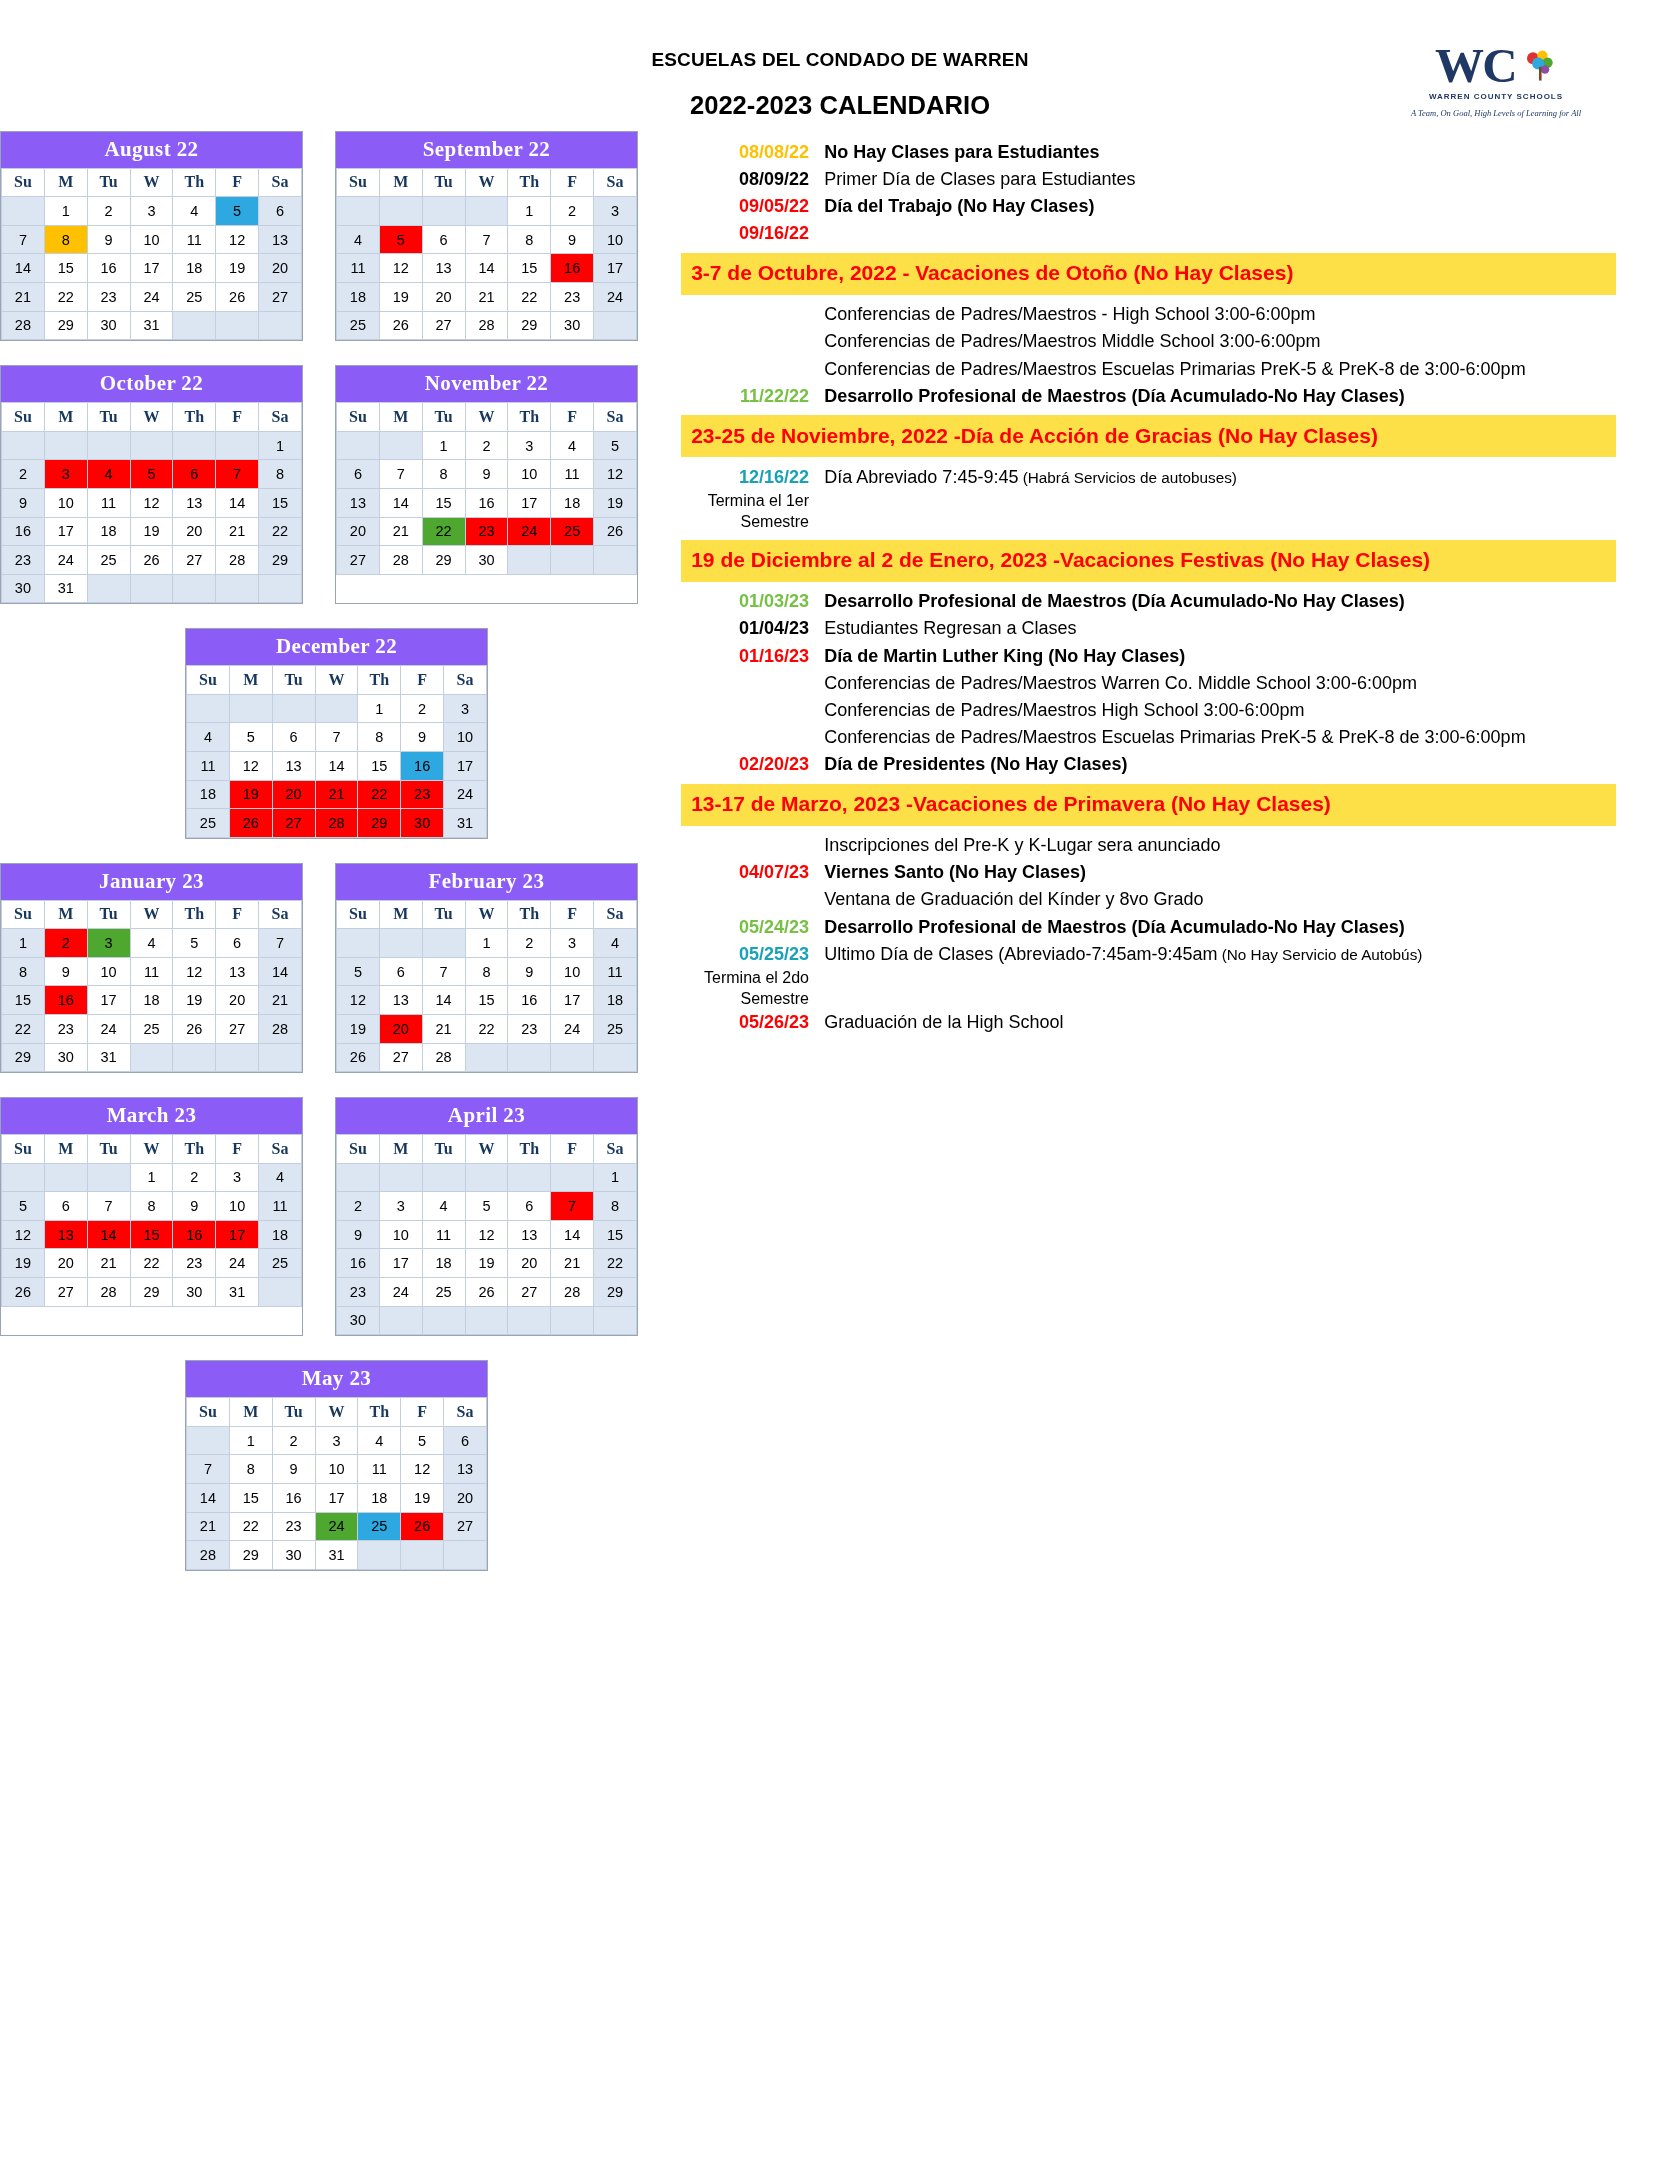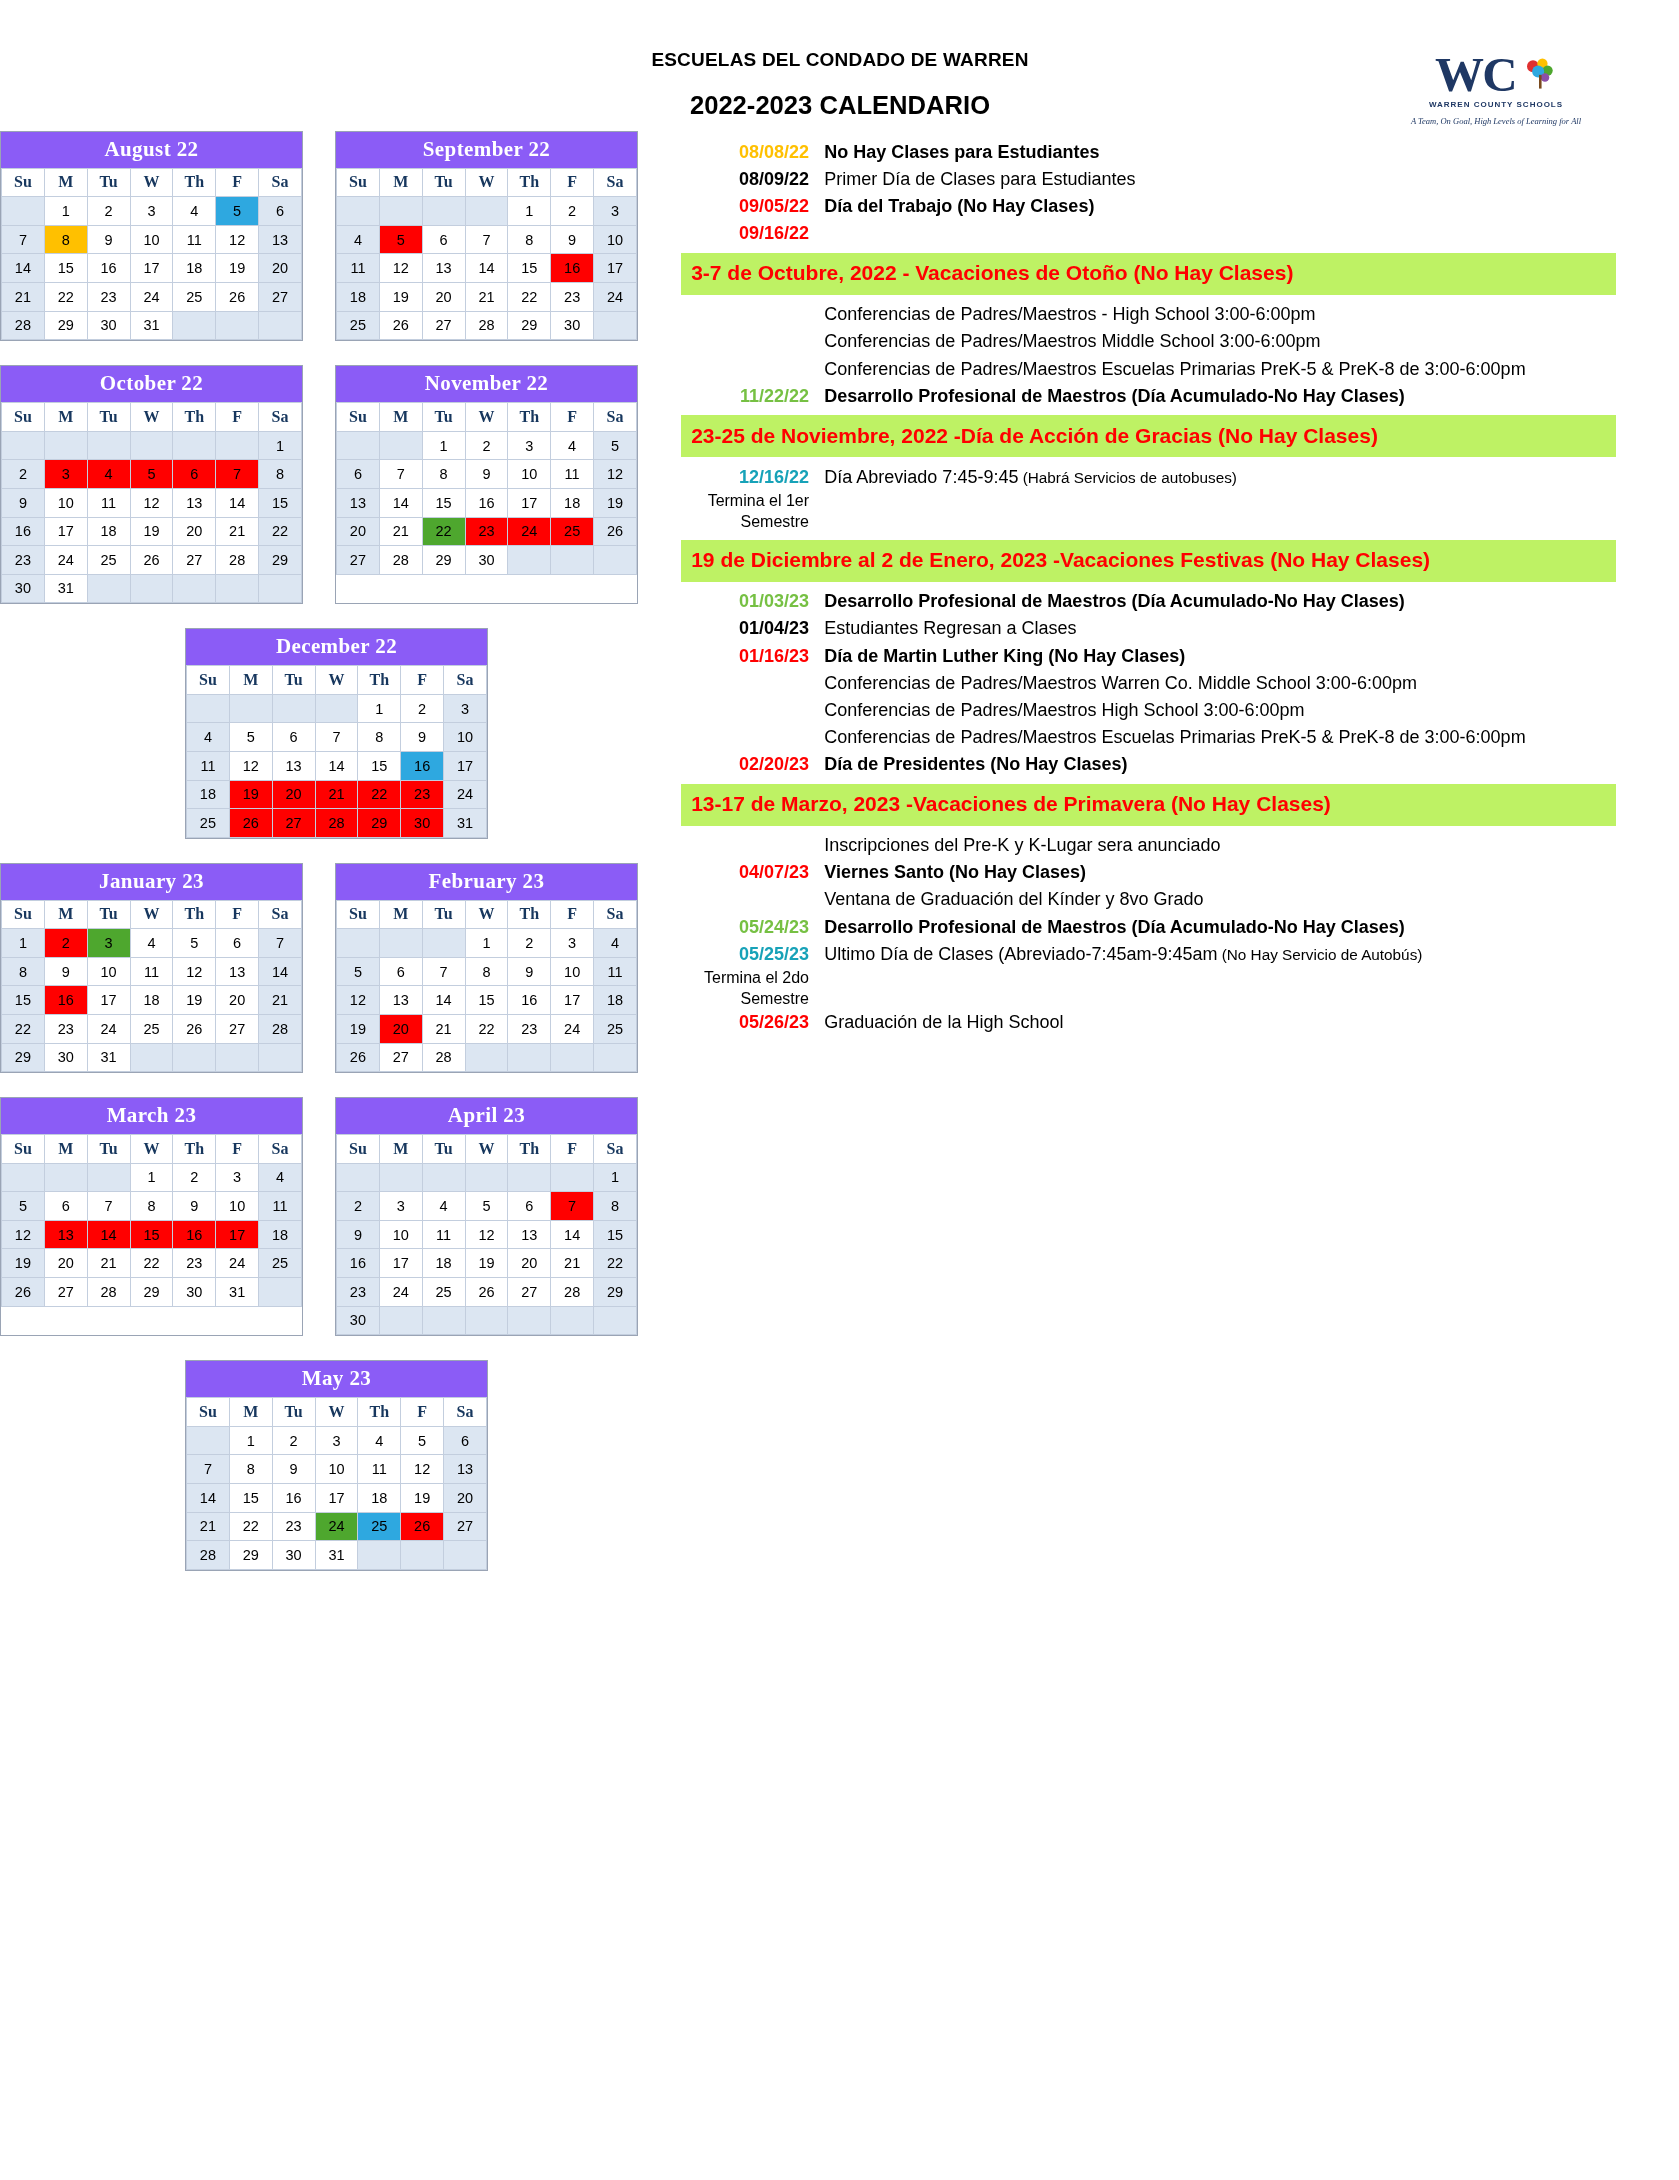--- a/index.html
+++ b/index.html
@@ -15,21 +15,21 @@
   
   .header{padding-top:49px;text-align:center;}
   .header h1{
     margin:0;font-size:19px;font-weight:bold;letter-spacing:0.2px;
   }
   .header h2{
     margin:20.4px 0 0 0;font-size:25.6px;font-weight:bold;
   }
   .logo{
     position:absolute;top:41px;right:82px;width:204px;height:94px;
-    display:flex;flex-direction:column;align-items:center;justify-content:center;
+    display:flex;flex-direction:column;align-items:center;
   }
   .logo .wc{
     font-family:"Liberation Serif", serif;
     font-weight:bold;font-size:49px;color:#1f3864;line-height:1;
     letter-spacing:-1.7px;
   }
   .logo .tree{
     display:inline-block;width:36px;height:36px;margin-left:5.1px;vertical-align:middle;
   }
   .logo .name{
@@ -90,21 +90,21 @@
     flex:1;font-size:18px;line-height:1.32;padding-top:1.7px;
   }
   .ev .desc.bold{font-weight:bold;}
   .ev .desc .sm{font-size:15.3px;}
   .d-teal{color:#17a2b8;}
   .d-orange{color:#ffc000;}
   .d-black{color:#000000;}
   .d-red{color:#ff0000;}
   .d-green{color:#76c043;}
   .banner{
-    background:#bef264;color:#ff0000;font-weight:bold;font-size:21px;
+    background:#fde047;color:#ff0000;font-weight:bold;font-size:21px;
     line-height:1.36;padding:6.8px 8.5px 6.8px 10.2px;margin:6.8px 0 6.8px 0;width:935px;
     box-sizing:border-box;
   }
   .semester{
     font-size:16px;text-align:right;width:128px;min-width:128px;
     padding-right:15.3px;line-height:1.3;
   }
   .spacer-md{height:15.3px;}
 </style>
 </head>

